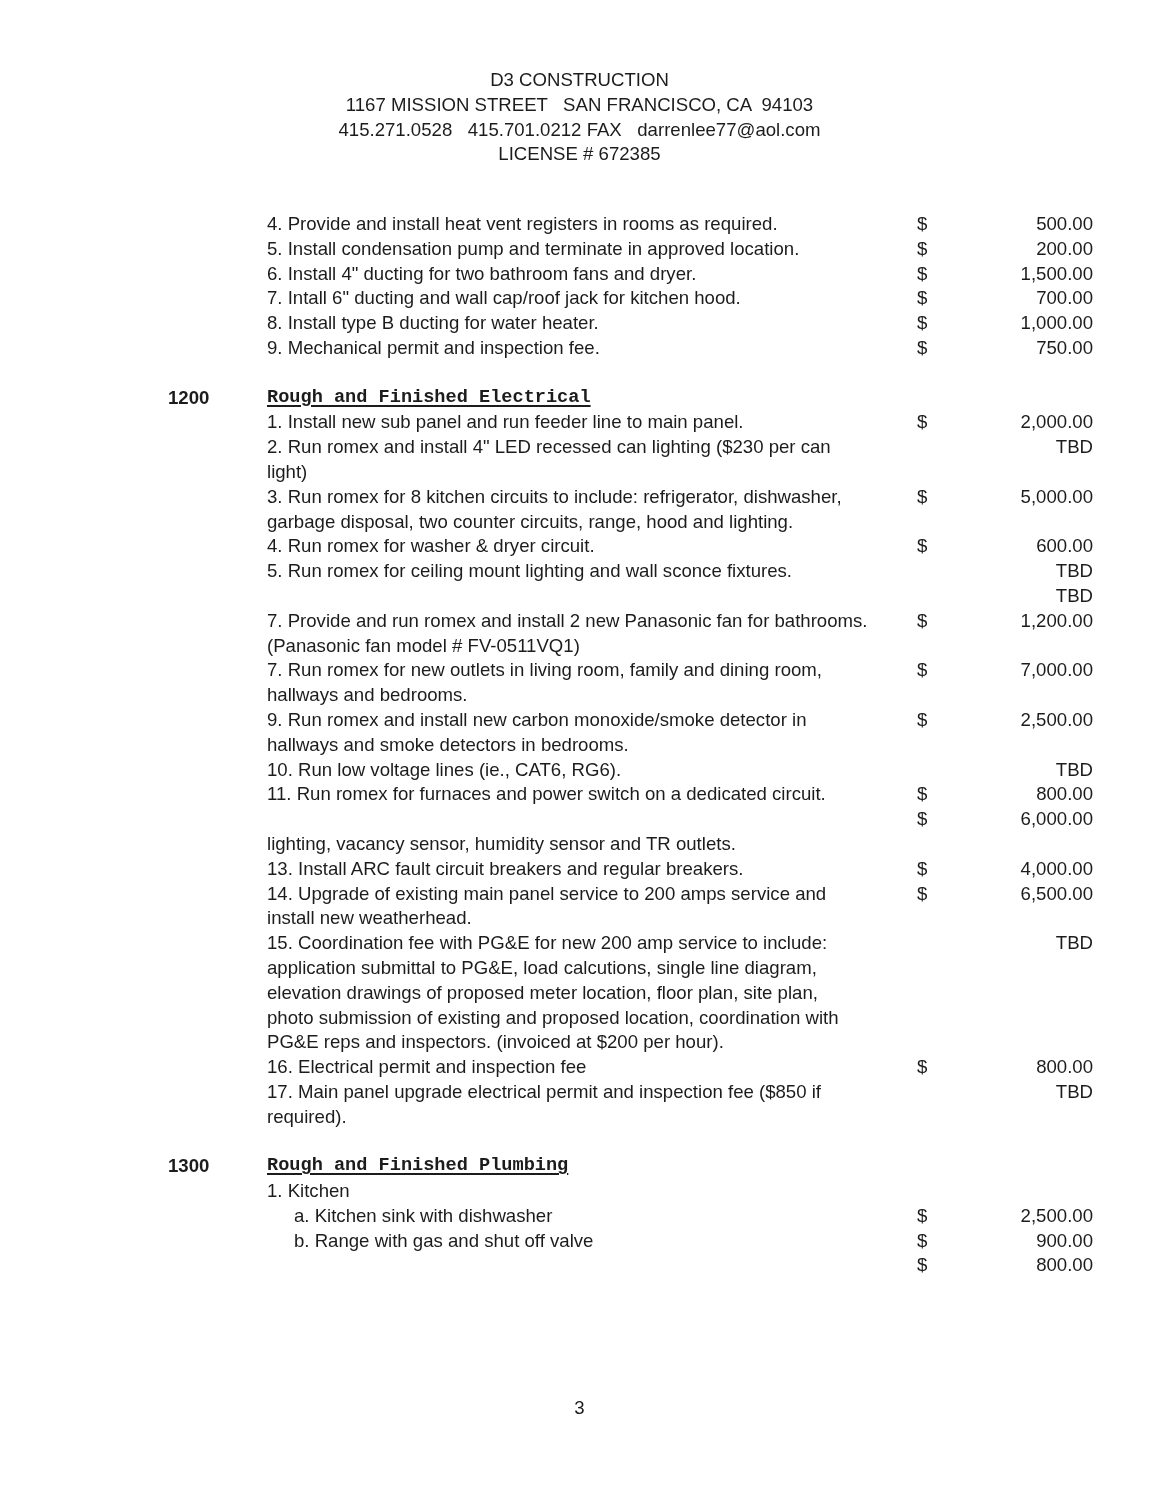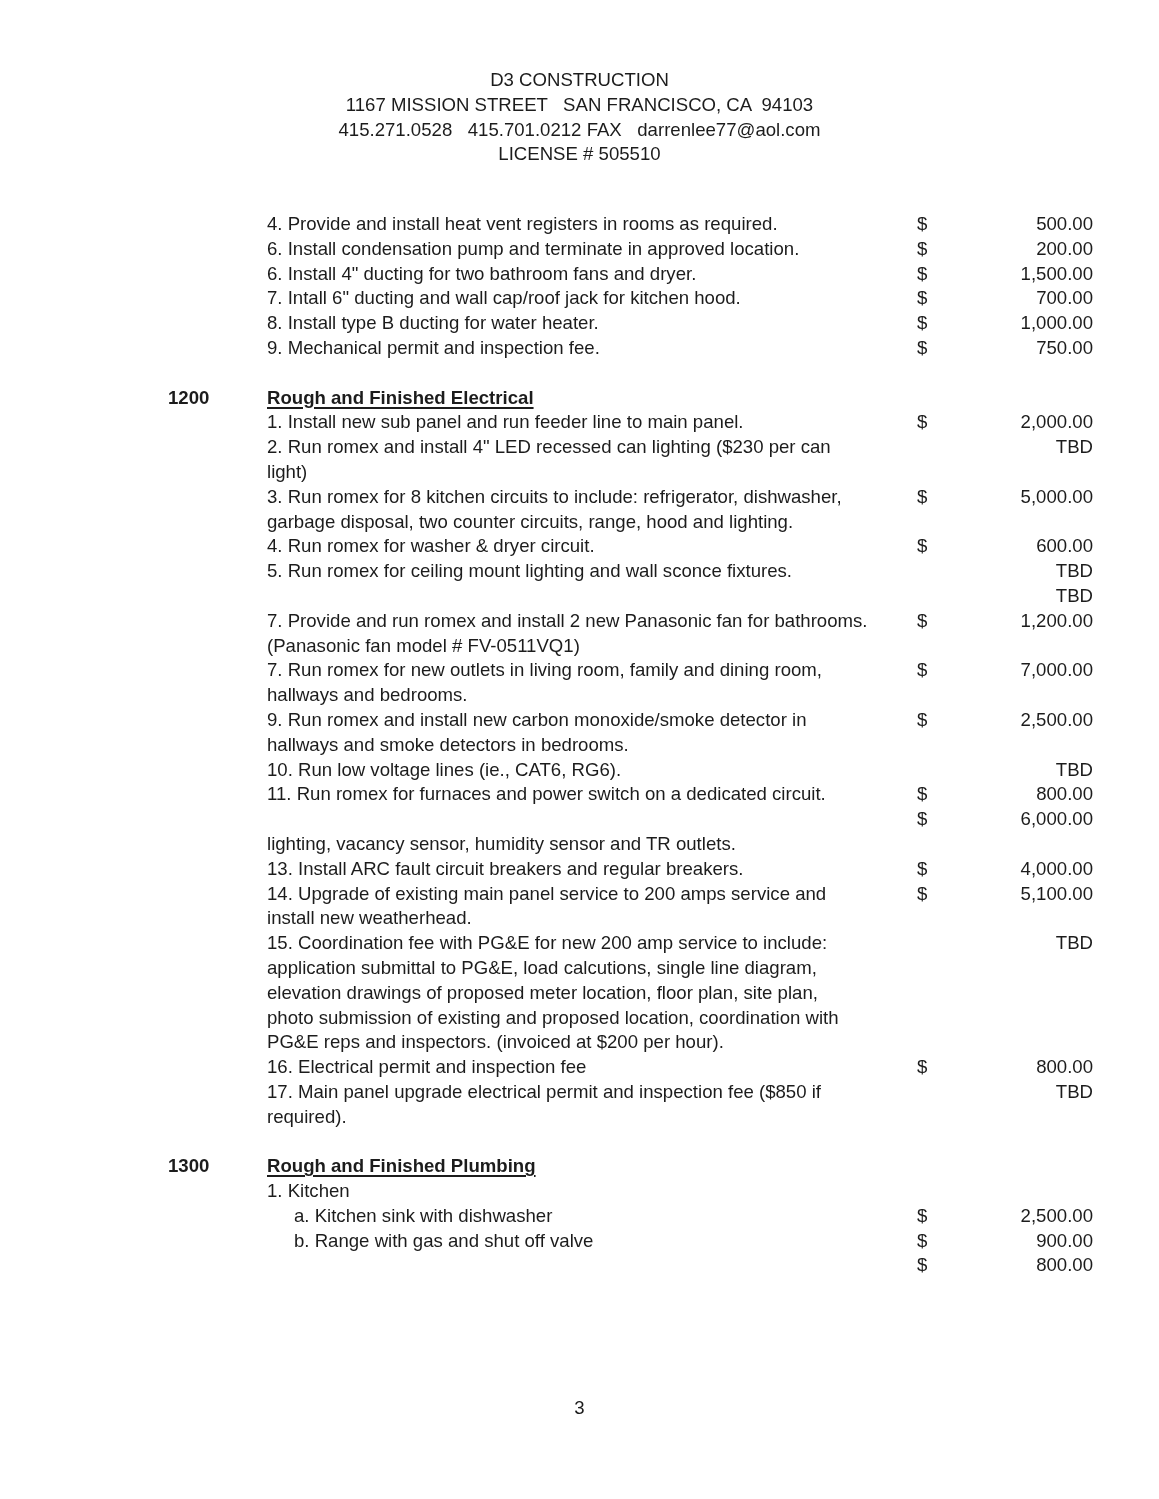--- a/index.html
+++ b/index.html
@@ -40,20 +40,21 @@
     position:absolute;
     left:255px;
     white-space:pre;
   }
   .text.indent1 { left:282px; }
   .kind-section .text {
     font-weight:bold;
     text-decoration:underline;
     text-decoration-thickness:1.6px;
     text-underline-offset:3px;
+    font-family:Liberation Mono, monospace;
   }
   .currency { position:absolute; left:905px; }
   .amount {
     position:absolute;
     left:935px;
     width:146px;
     text-align:right;
   }
   .page-number {
     position:absolute;
@@ -65,33 +66,33 @@
 </style>
 </head>
 <body>
 
 <div class="page">
 
   <div class="doc-header">
     <div>D3 CONSTRUCTION</div>
     <div>1167 MISSION STREET   SAN FRANCISCO, CA  94103</div>
     <div>415.271.0528   415.701.0212 FAX   darrenlee77@aol.com</div>
-    <div>LICENSE # 505510</div>
+    <div>LICENSE # 672385</div>
   </div>
 
   <div class="lines">
       <div class="row kind-item">
     <span class="code"></span>
     <span class="text">4. Provide and install heat vent registers in rooms as required.</span>
     <span class="currency">$</span>
     <span class="amount">500.00</span>
   </div>
       <div class="row kind-item">
     <span class="code"></span>
-    <span class="text">6. Install condensation pump and terminate in approved location.</span>
+    <span class="text">5. Install condensation pump and terminate in approved location.</span>
     <span class="currency">$</span>
     <span class="amount">200.00</span>
   </div>
       <div class="row kind-item">
     <span class="code"></span>
     <span class="text">6. Install 4" ducting for two bathroom fans and dryer.</span>
     <span class="currency">$</span>
     <span class="amount">1,500.00</span>
   </div>
       <div class="row kind-item">
@@ -233,21 +234,21 @@
       <div class="row kind-item">
     <span class="code"></span>
     <span class="text">13. Install ARC fault circuit breakers and regular breakers.</span>
     <span class="currency">$</span>
     <span class="amount">4,000.00</span>
   </div>
       <div class="row kind-item">
     <span class="code"></span>
     <span class="text">14. Upgrade of existing main panel service to 200 amps service and</span>
     <span class="currency">$</span>
-    <span class="amount">5,100.00</span>
+    <span class="amount">6,500.00</span>
   </div>
       <div class="row kind-item">
     <span class="code"></span>
     <span class="text">install new weatherhead.</span>
     <span class="currency"></span>
     <span class="amount"></span>
   </div>
       <div class="row kind-item">
     <span class="code"></span>
     <span class="text">15. Coordination fee with PG&amp;E for new 200 amp service to include:</span>

